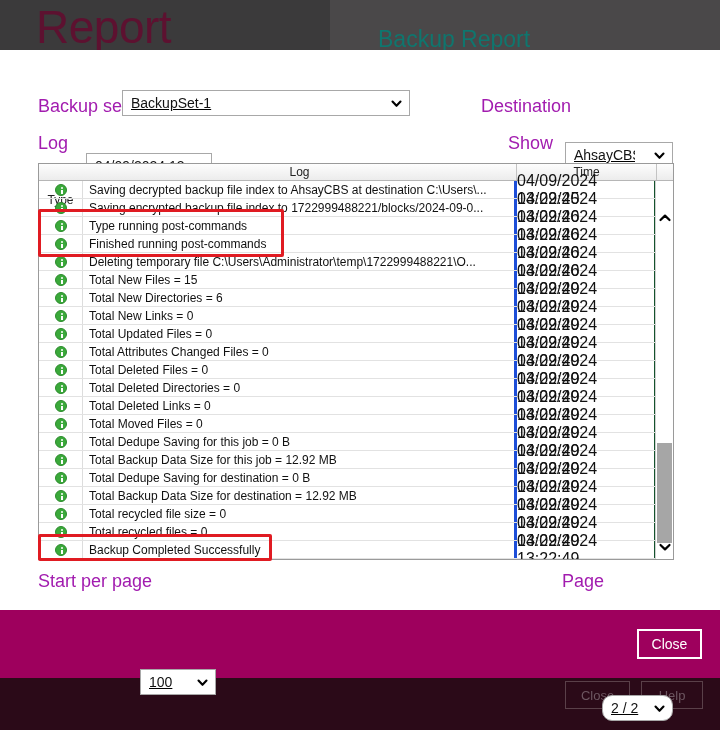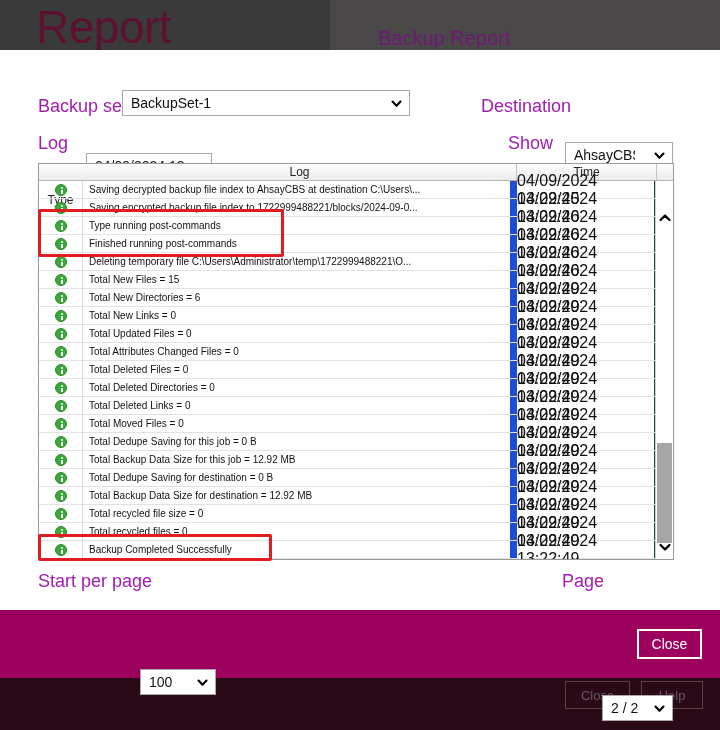--- a/index.html
+++ b/index.html
@@ -2,40 +2,40 @@
 <html><head>
 <meta charset="utf-8">
 <style>
   * { box-sizing: border-box; margin: 0; padding: 0; }
   html, body {
     width: 720px; height: 730px;
     font-family: "Liberation Sans", sans-serif;
     overflow: hidden;
     background: #ffffff;
   }
-  #root { position: relative; width: 720px; height: 730px; }
+  #root { position: relative; width: 720px; height: 730px; text-decoration: underline; }
 
   
   .bg-sidebar {
     position: absolute; left: 0; top: 0; width: 330px; height: 610px;
     background: #3b3a3b;
   }
   .bg-main {
     position: absolute; left: 330px; top: 0; width: 390px; height: 610px;
     background: #4a4849;
   }
   .bg-title {
     position: absolute; left: 36px; top: 4px;
     font-size: 46px; font-weight: 400; letter-spacing: -0.5px;
     color: #5d1130; line-height: 1;
     font-family: "Liberation Sans", sans-serif;
   }
   .bg-subtitle {
     position: absolute; left: 378px; top: 28px;
-    font-size: 20px; color: #701a75; line-height: 1;
+    font-size: 23px; color: #0f766e; line-height: 1;
   }
   .bg-magenta {
     position: absolute; left: 0; top: 610px; width: 720px; height: 68px;
     background: #9e005d;
   }
   .bg-dark {
     position: absolute; left: 0; top: 678px; width: 720px; height: 52px;
     background: #2b0a18;
   }
   .bg-btn {
@@ -113,23 +113,23 @@
   .th-pad  { flex: 1 1 auto; border-right: none; }
 
   .tbody { position: relative; }
   .trow { display: flex; height: 18px; border-bottom: 1px solid #e2e2e2; }
   .td { height: 100%; display: flex; align-items: center; }
   .td-type {
     width: 44px; justify-content: center;
     border-right: 1px solid #dddddd;
   }
   .td-log {
-    width: 434px; font-size: 10px; color: #111;
+    width: 434px; font-size: 12px; color: #111;
     padding-left: 6px; white-space: nowrap; overflow: hidden;
-    border-right: 7px solid #1d4ed8;
+    border-right: 3px solid #1d4ed8;
   }
   .td-time {
     width: 140px; font-size: 16px; color: #111;
     justify-content: center; border-right: 3px solid #14532d;
   }
 
   .info-icon {
     width: 12px; height: 12px; border-radius: 50%;
     background: #3aa93a;
     border: 1px solid #2d8c2d;
@@ -168,21 +168,21 @@
     position: absolute; border: 3px solid #e01b22;
     pointer-events: none; border-radius: 2px;
   }
   .redbox-a { left: 38px;  top: 209px; width: 246px; height: 48px; }
   .redbox-b { left: 38px;  top: 534px; width: 234px; height: 27px; }
 
   
   .p-lpp-label { left: 38px;  top: 572px; }
   .p-lpp       { left: 140px; top: 565px; width: 76px; }
   .p-page-label{ left: 562px; top: 572px; }
-  .p-page      { left: 602px; top: 565px; width: 71px; }
+  .p-page      { left: 602px; top: 565px; width: 71px; border-radius: 10px; }
 
   .modal-close {
     position: absolute; left: 637px; top: 629px;
     width: 65px; height: 30px;
     border: 2px solid #ffffff; background: transparent;
     color: #ffffff; font-size: 14px;
     display: flex; align-items: center; justify-content: center;
   }
 </style>
 </head>

